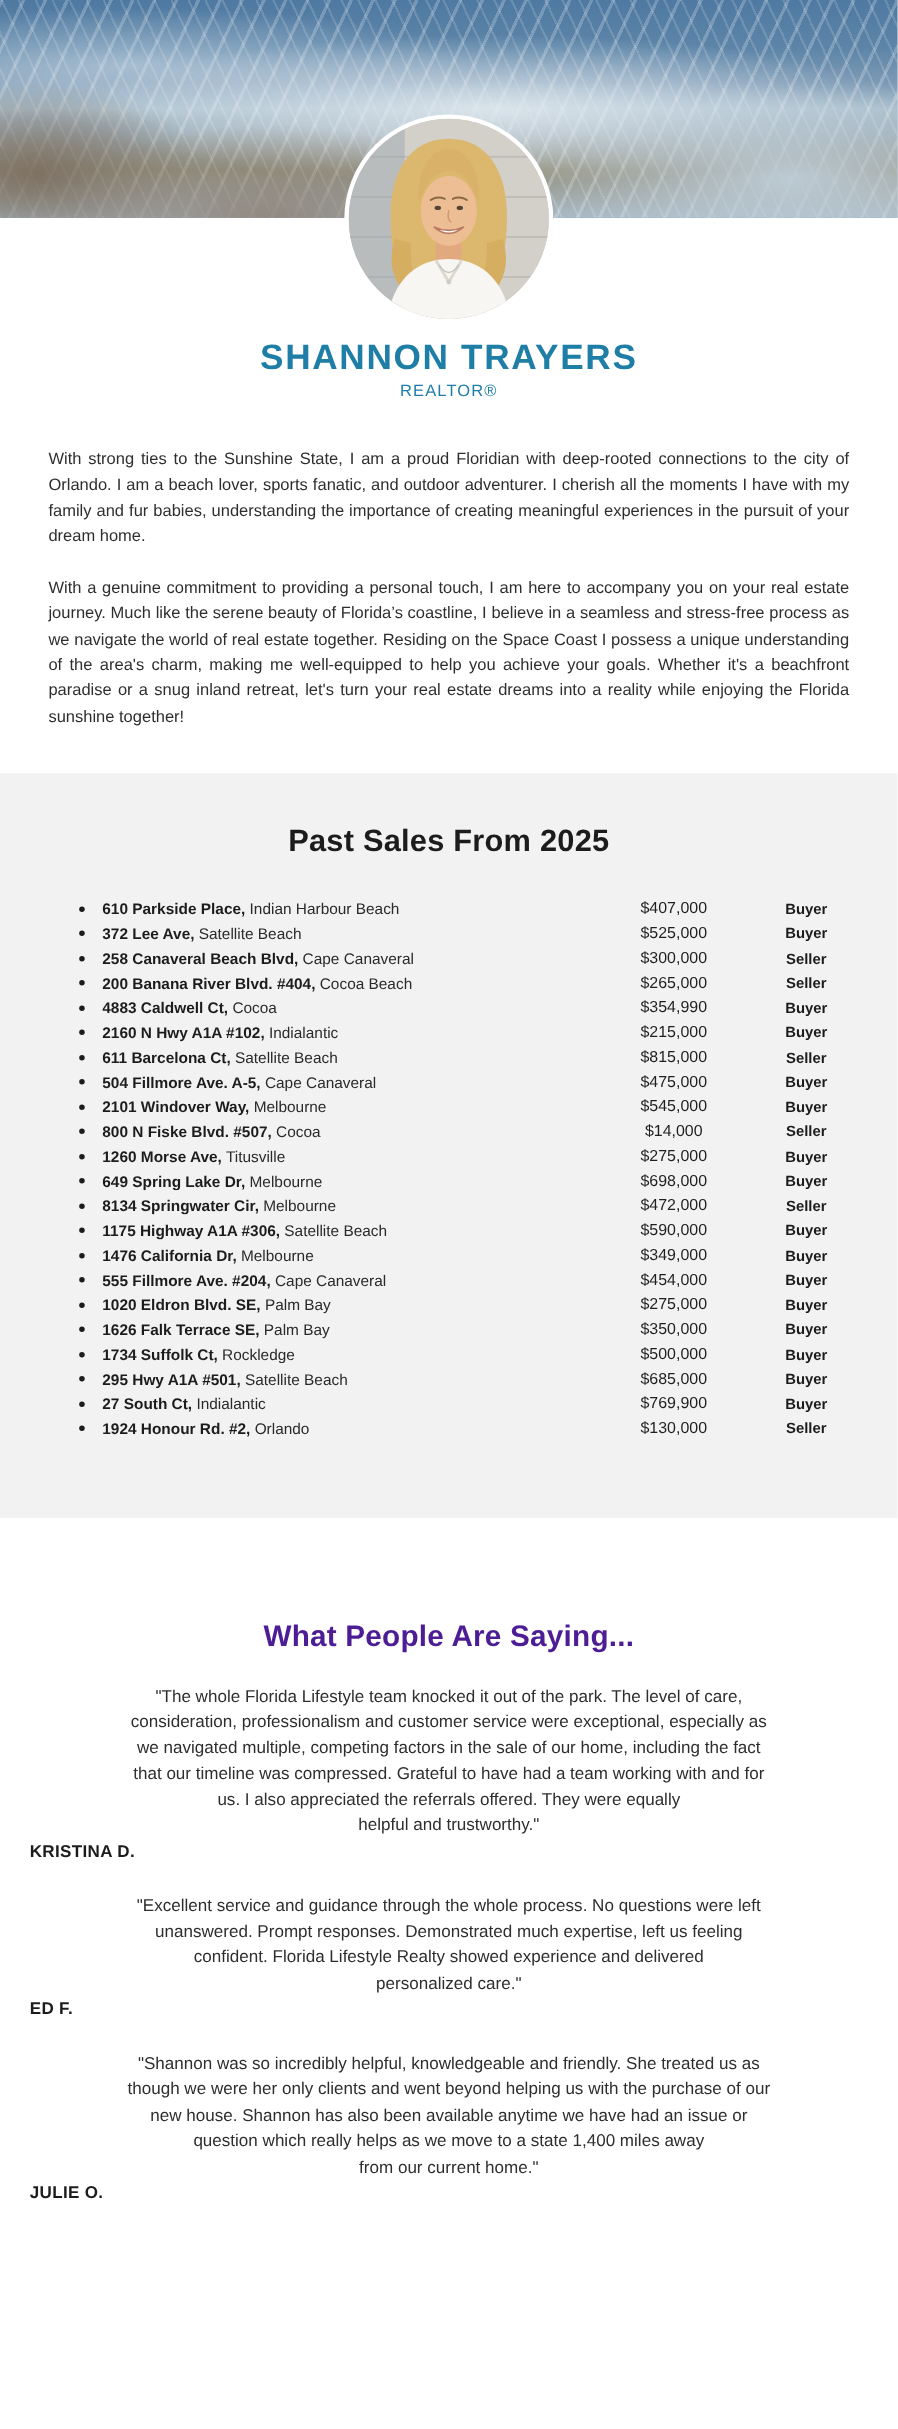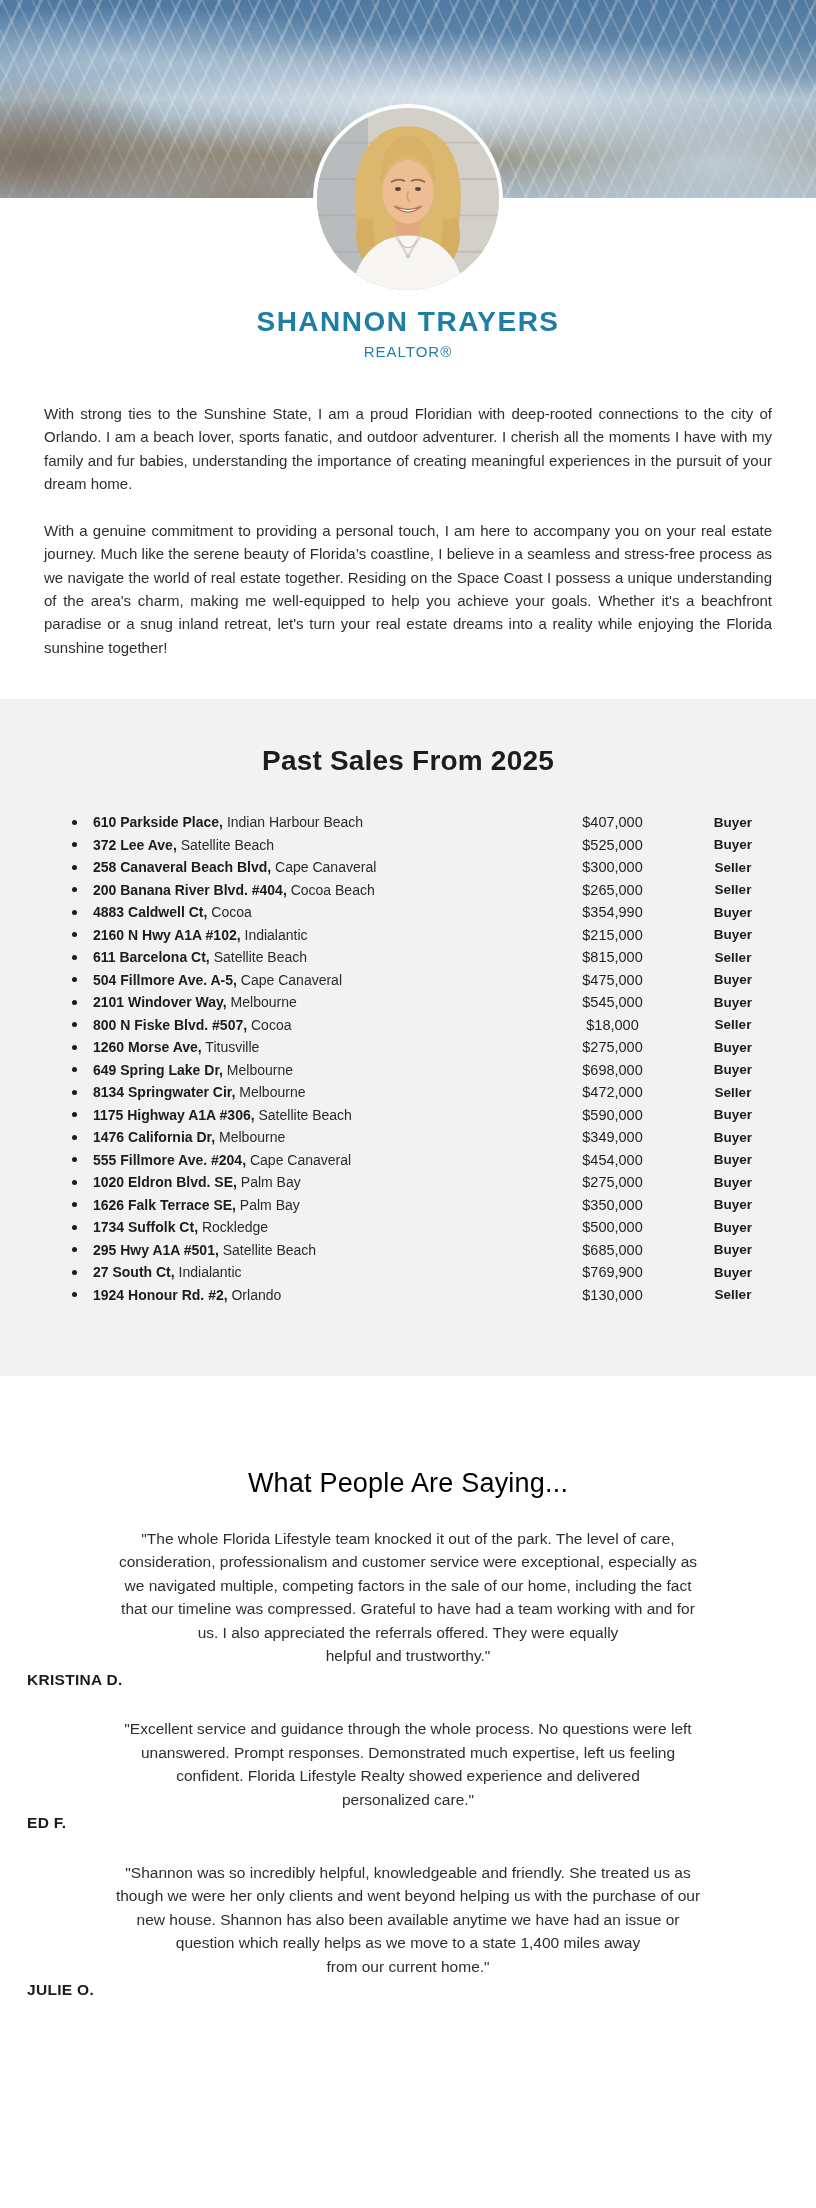--- a/index.html
+++ b/index.html
@@ -31,21 +31,21 @@
   
   .avatar{
     position:absolute;left:50%;top:104px;transform:translateX(-50%);
     width:190px;height:190px;border-radius:50%;
     border:4px solid #ffffff;overflow:hidden;background:#cfccc6;
   }
   .avatar svg{display:block;width:100%;height:100%;}
   
   .name-block{margin-top:110px;text-align:center;}
   .name{
-    margin:0;font-size:28px;font-weight:700;letter-spacing:1.5px;
+    margin:0;font-size:32px;font-weight:700;letter-spacing:1.5px;
     color:var(--accent);line-height:1;
   }
   .role{
     margin-top:7px;font-size:15px;font-weight:400;letter-spacing:1px;
     color:var(--accent);
   }
   
   .bio{margin:42px 44px 0;}
   .bio p{
     margin:0 0 24px;font-size:15px;line-height:23.3px;
@@ -70,21 +70,21 @@
   }
   .addr{flex:1;font-size:14px;white-space:nowrap;overflow:hidden;}
   .addr-bold{font-weight:700;color:#1c1c1c;}
   .addr-city{font-weight:400;color:#2a2a2a;}
   .price{flex:0 0 155px;text-align:center;font-size:14.5px;color:#1f1f1f;}
   .deal-role{flex:0 0 86px;text-align:center;font-size:13.5px;font-weight:700;color:#1c1c1c;}
   
   .testimonials{margin-top:92px;}
   .testimonials-heading{
     margin:0 0 28px;text-align:center;
-    font-size:27px;font-weight:400;color:#000000;letter-spacing:0.2px;
+    font-size:27px;font-weight:700;color:#4c1d95;letter-spacing:0.2px;
   }
   .quote{
     margin:0 auto;max-width:762px;
     font-size:15.5px;line-height:23.5px;text-align:center;
     white-space:pre-line;color:var(--text);
   }
   .author{
     margin:0 auto 26px;max-width:762px;
     font-size:15.5px;line-height:23.5px;font-weight:700;
     text-align:left;color:#1c1c1c;letter-spacing:0.3px;
@@ -199,21 +199,21 @@
         <li class="sale-row">
           <span class="bullet"></span>
           <span class="addr"><span class="addr-bold">2101 Windover Way,</span> <span class="addr-city">Melbourne</span></span>
           <span class="price">$545,000</span>
           <span class="deal-role">Buyer</span>
         </li>
 
         <li class="sale-row">
           <span class="bullet"></span>
           <span class="addr"><span class="addr-bold">800 N Fiske Blvd. #507,</span> <span class="addr-city">Cocoa</span></span>
-          <span class="price">$18,000</span>
+          <span class="price">$14,000</span>
           <span class="deal-role">Seller</span>
         </li>
 
         <li class="sale-row">
           <span class="bullet"></span>
           <span class="addr"><span class="addr-bold">1260 Morse Ave,</span> <span class="addr-city">Titusville</span></span>
           <span class="price">$275,000</span>
           <span class="deal-role">Buyer</span>
         </li>
 

